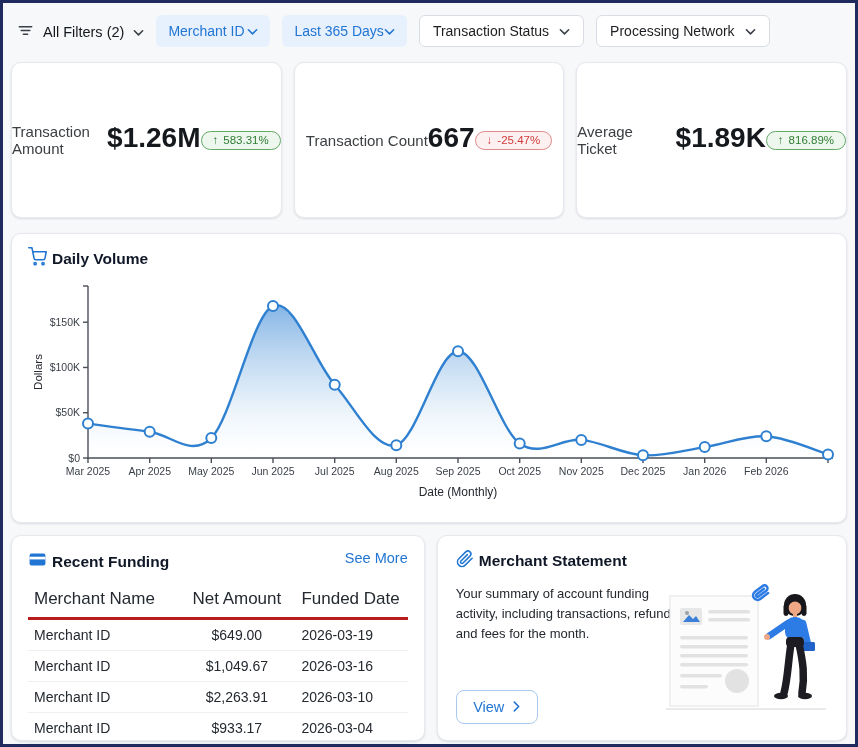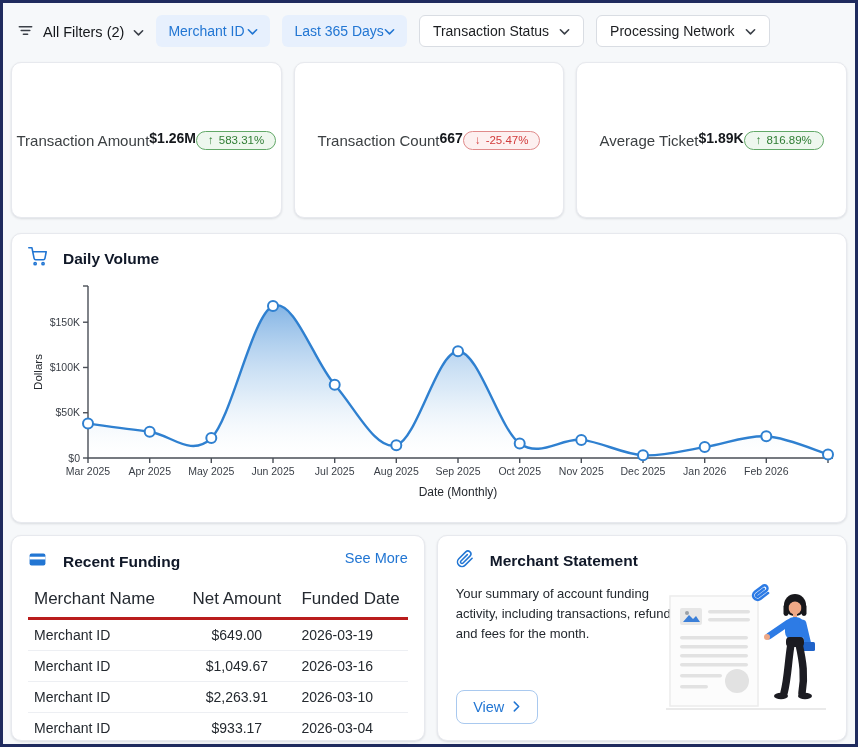--- a/index.html
+++ b/index.html
@@ -24,28 +24,28 @@
 
   
   .card {
     background:#fff; border:1px solid #e7e9ee; border-radius:10px;
     box-shadow:0 1px 2px rgba(16,24,40,.05), 0 1px 3px rgba(16,24,40,.07);
   }
 
   .stats-row { display:flex; gap:12px; margin:0 0 15px; }
   .stat-card { flex:1; height:156px; display:flex; flex-direction:row; align-items:center; justify-content:center; }
   .stat-title { font-size:15px; color:#3c4043; }
-  .stat-value { font-size:14px; font-weight:700; color:#15181c; margin:5px 0 9px; }
+  .stat-value { font-size:28px; font-weight:700; color:#15181c; margin:5px 0 9px; }
   .badge { display:inline-flex; align-items:center; gap:5px; border-radius:999px; padding:2.5px 11px; font-size:11.5px; }
   .badge.up   { color:#2f7d33; border:1px solid #62a867; background:#eef7ee; }
   .badge.down { color:#d23b3b; border:1px solid #e08a8a; background:#fdf0f0; }
 
   
   .chart-card { height:290px; margin-bottom:12px; padding:13px 16px 8px; }
-  .section-head { display:flex; align-items:center; gap:16px; }
+  .section-head { display:flex; align-items:center; gap:5px; }
   .section-title { font-size:15.5px; font-weight:700; color:#101828; }
   .chart-wrap { margin-top:10px; }
   .chart-svg text { font-family:"Liberation Sans", sans-serif; }
 
   
   .bottom-row { display:flex; gap:12px; }
   .funding-card { flex:1.02; height:206px; padding:14px 16px 10px; }
   .statement-card { flex:1; height:206px; padding:14px 18px 16px; position:relative; display:flex; flex-direction:column; }
 
   .funding-head { display:flex; align-items:flex-start; justify-content:space-between; }

